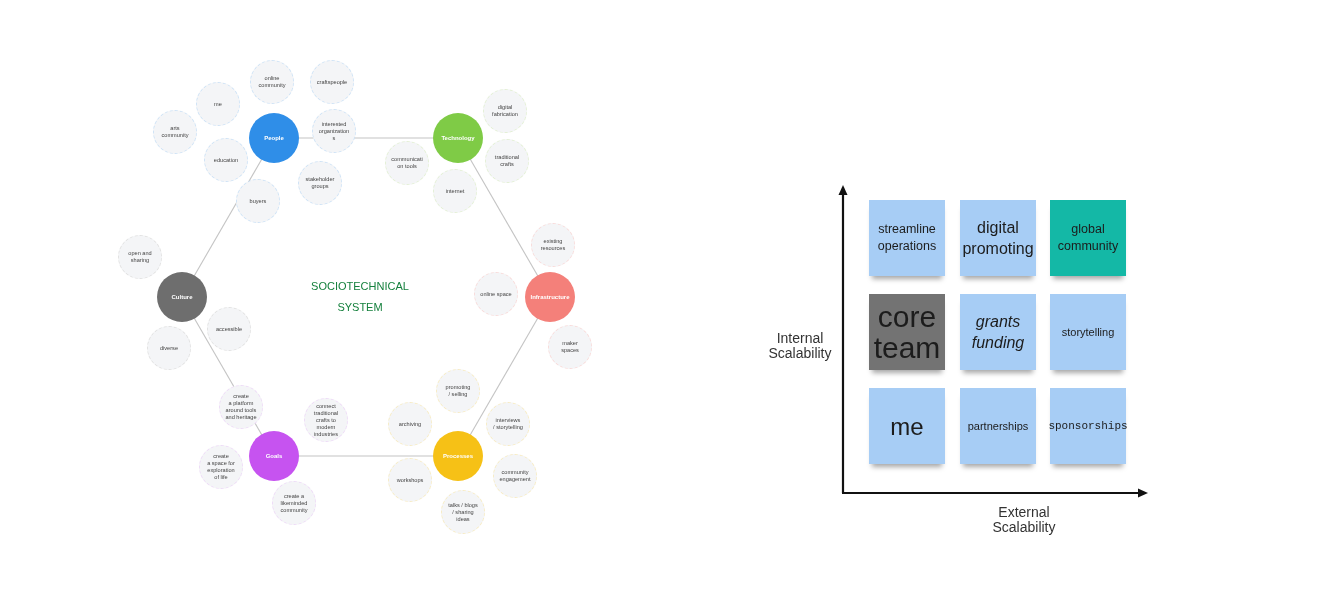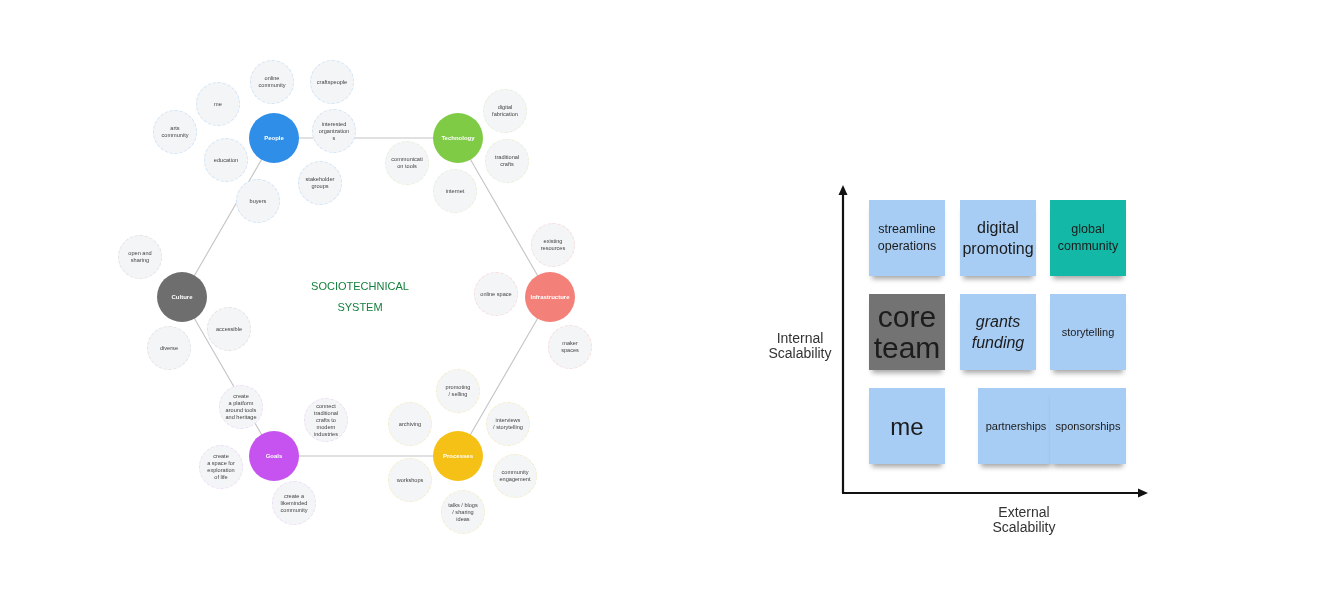--- a/index.html
+++ b/index.html
@@ -128,16 +128,16 @@
       <div class="sticky" style="left: 960px; top: 200px; background: rgb(167, 205, 245); font-size: 16px; line-height: 21px;">digital
 promoting</div>
       <div class="sticky" style="left: 1050px; top: 200px; background: #14b8a6; font-size: 12.5px; line-height: 17px;">global
 community</div>
       <div class="sticky" style="left: 869px; top: 294px; background: #737373; font-size: 30px; line-height: 31px;">core
 team</div>
       <div class="sticky" style="left: 960px; top: 294px; background: rgb(167, 205, 245); font-size: 16px; line-height: 21px; font-style: italic;">grants
 funding</div>
       <div class="sticky" style="left: 1050px; top: 294px; background: rgb(167, 205, 245); font-size: 11px; line-height: 17px;">storytelling</div>
       <div class="sticky" style="left: 869px; top: 388px; background: rgb(167, 205, 245); font-size: 24px; line-height: 31px;">me</div>
-      <div class="sticky" style="left: 960px; top: 388px; background: rgb(167, 205, 245); font-size: 11px; line-height: 17px; margin-left: 18px;">partnerships</div>
-      <div class="sticky" style="left: 1050px; top: 388px; background: rgb(167, 205, 245); font-size: 11px; line-height: 17px;">sponsorships</div>
+      <div class="sticky" style="left: 960px; top: 388px; background: rgb(167, 205, 245); font-size: 11px; line-height: 17px;">partnerships</div>
+      <div class="sticky" style="left: 1050px; top: 388px; background: rgb(167, 205, 245); font-size: 11px; line-height: 17px; font-family: Liberation Mono, monospace;">sponsorships</div>
     </div>
 </div>
 
 </body></html>

